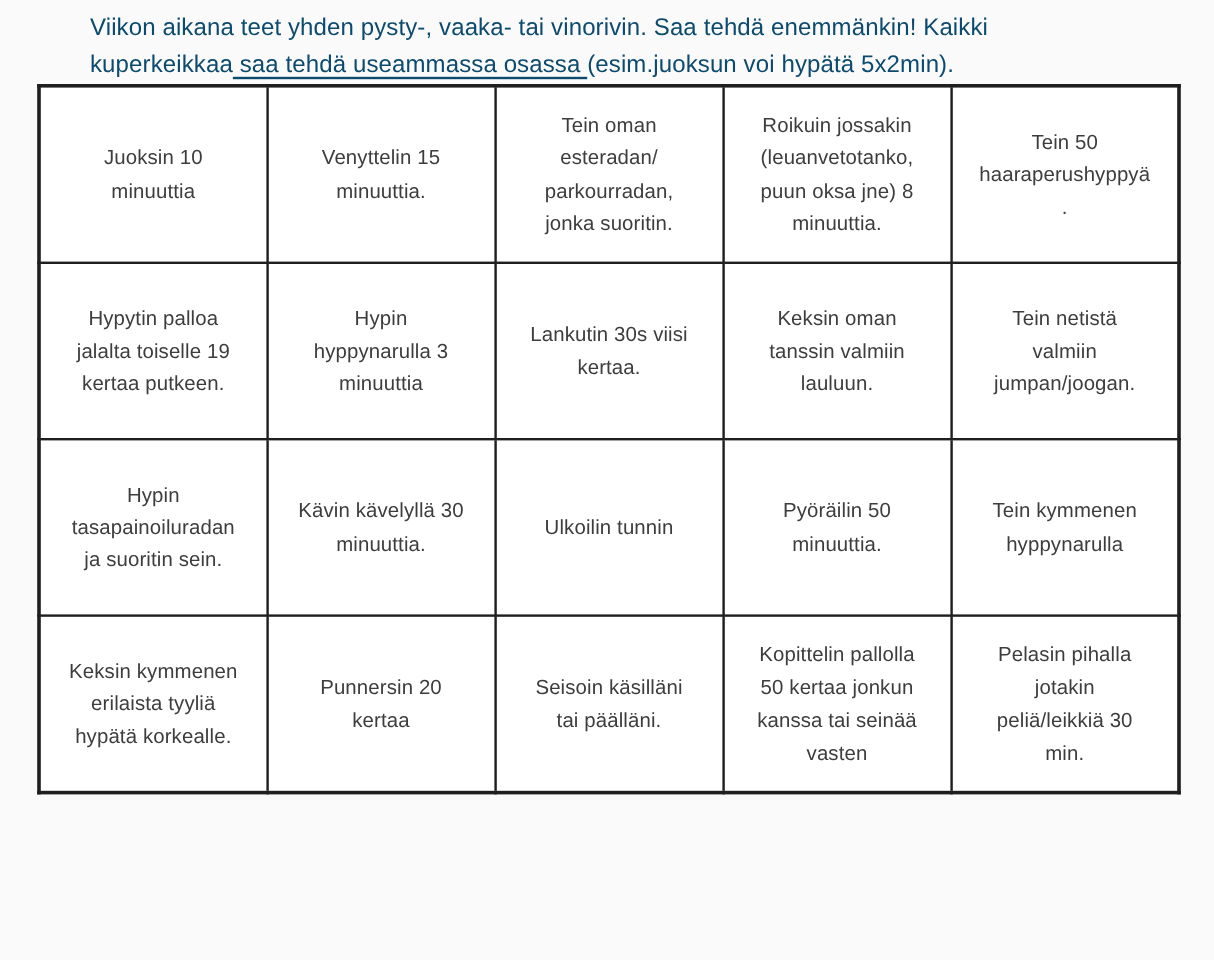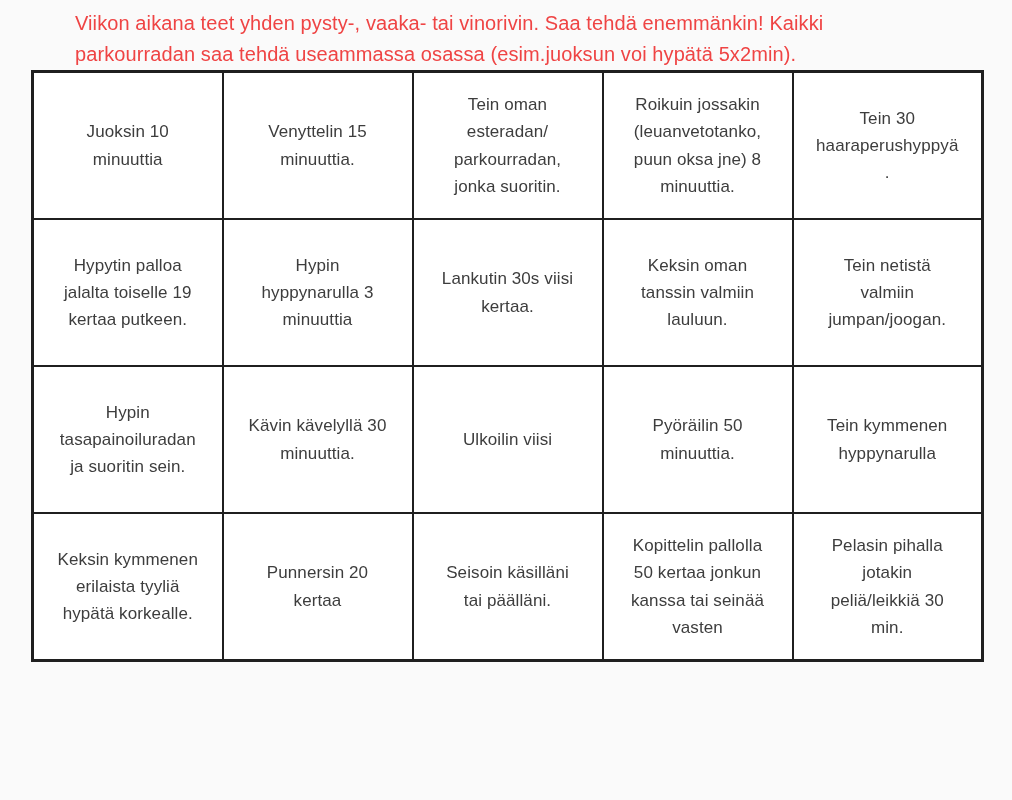--- a/index.html
+++ b/index.html
@@ -12,24 +12,25 @@
     position: relative;
     overflow: hidden;
   }
   .instructions {
     position: absolute;
     left: 75px;
     top: 8px;
     width: 890px;
     font-size: 20px;
     line-height: 1.55;
-    color: #ef4444;
+    color: #0c4a6e;
     letter-spacing: 0.1px;
   }
   .underline {
+    text-decoration: underline;
     text-decoration-thickness: 2px;
     text-underline-offset: 4px;
     white-space: pre-wrap;
   }
   .bingo-table {
     position: absolute;
     left: 31px;
     top: 70px;
     width: 953px;
     border-collapse: collapse;
@@ -48,39 +49,39 @@
     color: #3d3d3d;
     white-space: pre-line;
     letter-spacing: 0.1px;
   }
 </style>
 </head>
 <body>
 
 <div class="instructions">
   <div>Viikon aikana teet yhden pysty-, vaaka- tai vinorivin. Saa tehdä enemmänkin! Kaikki</div>
-  <div><span>parkourradan</span><span class="underline"> saa tehdä useammassa osassa </span><span>(esim.juoksun voi hypätä 5x2min).</span></div>
+  <div><span>kuperkeikkaa</span><span class="underline"> saa tehdä useammassa osassa </span><span>(esim.juoksun voi hypätä 5x2min).</span></div>
 </div>
 
 <table class="bingo-table">
   <tbody>
     <tr>
       <td>Juoksin 10
 minuuttia</td>
       <td>Venyttelin 15
 minuuttia.</td>
       <td>Tein oman
 esteradan/
 parkourradan,
 jonka suoritin.</td>
       <td>Roikuin jossakin
 (leuanvetotanko,
 puun oksa jne) 8
 minuuttia.</td>
-      <td>Tein 30
+      <td>Tein 50
 haaraperushyppyä
 .</td>
     </tr>
     <tr>
       <td>Hypytin palloa
 jalalta toiselle 19
 kertaa putkeen.</td>
       <td>Hypin
 hyppynarulla 3
 minuuttia</td>
@@ -92,21 +93,21 @@
       <td>Tein netistä
 valmiin
 jumpan/joogan.</td>
     </tr>
     <tr>
       <td>Hypin
 tasapainoiluradan
 ja suoritin sein.</td>
       <td>Kävin kävelyllä 30
 minuuttia.</td>
-      <td>Ulkoilin viisi</td>
+      <td>Ulkoilin tunnin</td>
       <td>Pyöräilin 50
 minuuttia.</td>
       <td>Tein kymmenen
 hyppynarulla</td>
     </tr>
     <tr>
       <td>Keksin kymmenen
 erilaista tyyliä
 hypätä korkealle.</td>
       <td>Punnersin 20

